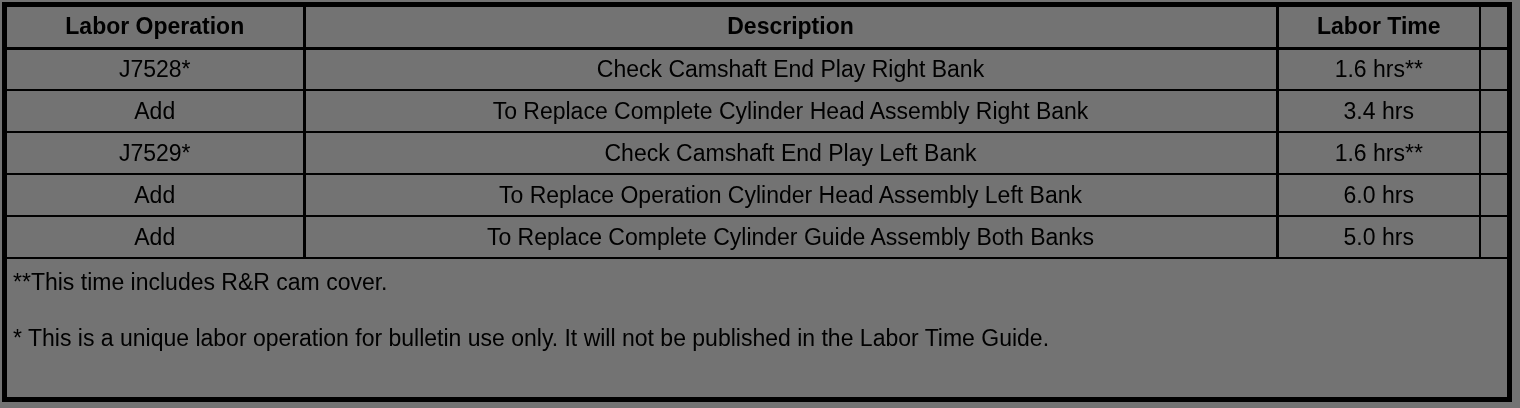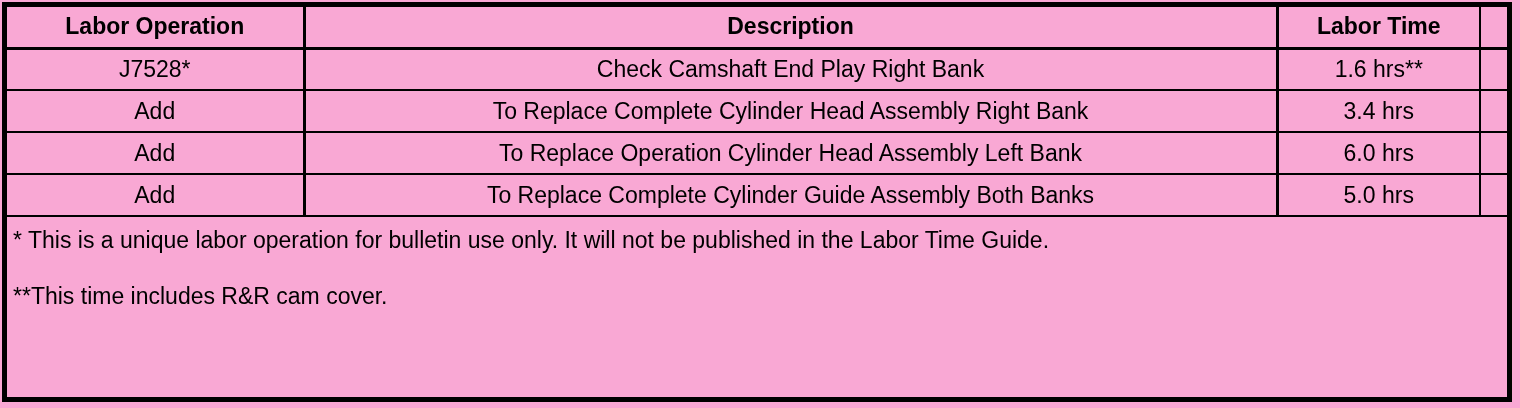--- a/index.html
+++ b/index.html
@@ -6,21 +6,21 @@
     margin: 0;
     padding: 0;
     background: #ffffff;
     font-family: "Liberation Sans", sans-serif;
     color: #000000;
   }
   .sheet {
     position: relative;
     width: 1520px;
     height: 408px;
-    background: #f9a8d4;
+    background: #737373;
     overflow: hidden;
   }
   .outer-frame {
     position: absolute;
     left: 2px;
     top: 2px;
     width: 1510px;
     height: 400px;
     border: 5px solid #000000;
     box-sizing: border-box;
@@ -106,33 +106,39 @@
           <td>1.6 hrs**</td>
           <td></td>
         </tr>
         <tr>
           <td>Add</td>
           <td>To Replace Complete Cylinder Head Assembly Right Bank</td>
           <td>3.4 hrs</td>
           <td></td>
         </tr>
         <tr>
+          <td>J7529*</td>
+          <td>Check Camshaft End Play Left Bank</td>
+          <td>1.6 hrs**</td>
+          <td></td>
+        </tr>
+        <tr>
           <td>Add</td>
           <td>To Replace Operation Cylinder Head Assembly Left Bank</td>
           <td>6.0 hrs</td>
           <td></td>
         </tr>
         <tr>
           <td>Add</td>
           <td>To Replace Complete Cylinder Guide Assembly Both Banks</td>
           <td>5.0 hrs</td>
           <td></td>
         </tr>
       </tbody>
     </table>
 
     <div class="footnotes">
+      <p>**This time includes R&amp;R cam cover.</p>
       <p>* This is a unique labor operation for bulletin use only. It will not be published in the Labor Time Guide.</p>
-      <p>**This time includes R&amp;R cam cover.</p>
     </div>
 
   </div>
 </div>
 
 </body></html>

